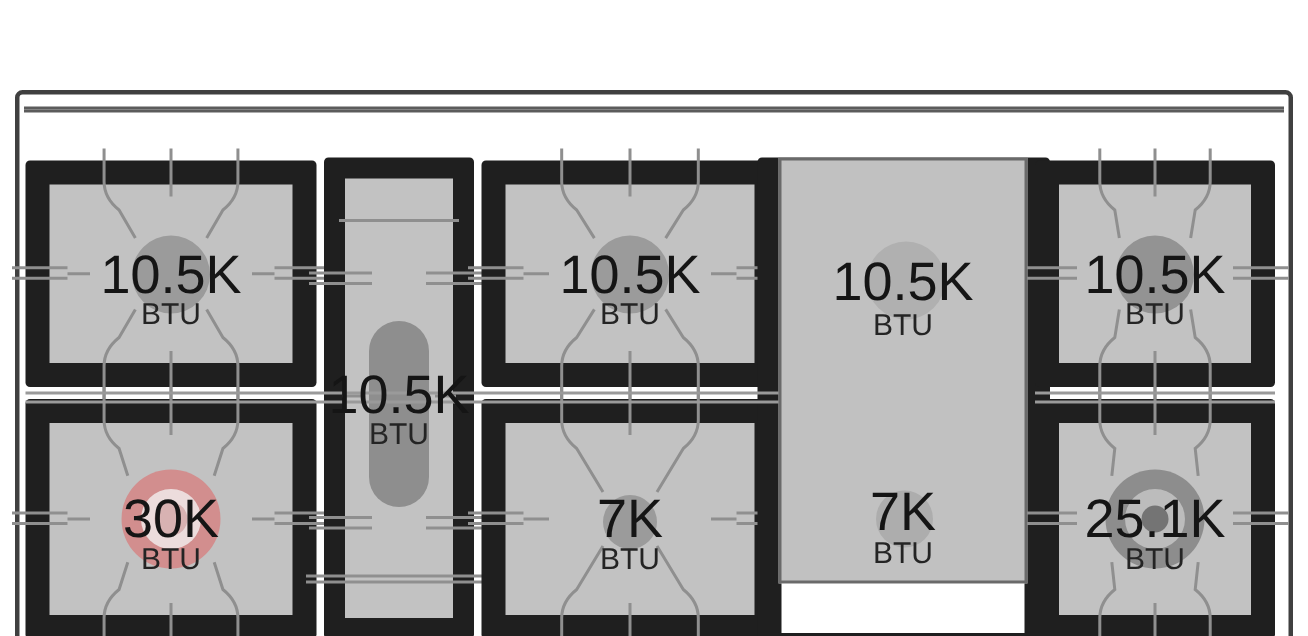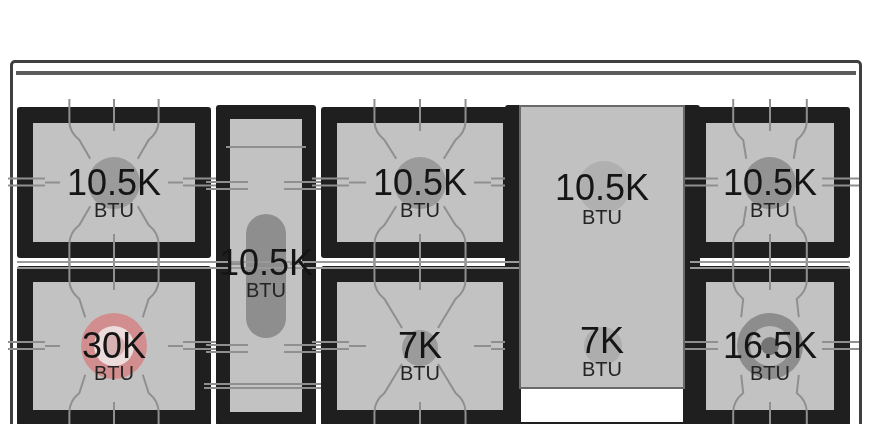--- a/index.html
+++ b/index.html
@@ -181,21 +181,21 @@
         <path d="M128.8 4V26Q128.8 37 118.80000000000001 45L120.8 63.2" fill="none" stroke="#8f8f8f" stroke-width="2"></path>
         <path d="M128.8 180V158Q128.8 147 118.80000000000001 139L120.8 120.8" fill="none" stroke="#8f8f8f" stroke-width="2"></path>
         <path d="M3 88H40" fill="none" stroke="#8f8f8f" stroke-width="2"></path>
         <path d="M144 88H181" fill="none" stroke="#8f8f8f" stroke-width="2"></path>
         <path d="M3 95H40" fill="none" stroke="#8f8f8f" stroke-width="2"></path>
         <path d="M144 95H181" fill="none" stroke="#8f8f8f" stroke-width="2"></path>
       </svg>
     <div class="circ z3" style="left:50%;top:50%;width:66px;height:66px;margin:-33px 0 0 -33px;background:#8d8d8d"></div>
     <div class="circ z3" style="left:50%;top:50%;width:40px;height:40px;margin:-20px 0 0 -20px;background:#bcbcbc"></div>
     <div class="circ z3" style="left:50%;top:50%;width:18px;height:18px;margin:-9px 0 0 -9px;background:#747474"></div>
-    <div class="lbl-main">16.5K</div>
+    <div class="lbl-main">25.1K</div>
     <div class="lbl-unit">BTU</div>
   </div>
 
   <div class="gap-line" style="left:17px;top:213px;width:502px"></div>
   <div class="gap-line" style="left:17px;top:219px;width:502px"></div>
   <div class="gap-line" style="left:690px;top:213px;width:160px"></div>
   <div class="gap-line" style="left:690px;top:219px;width:160px"></div>
 
 </div>
 

